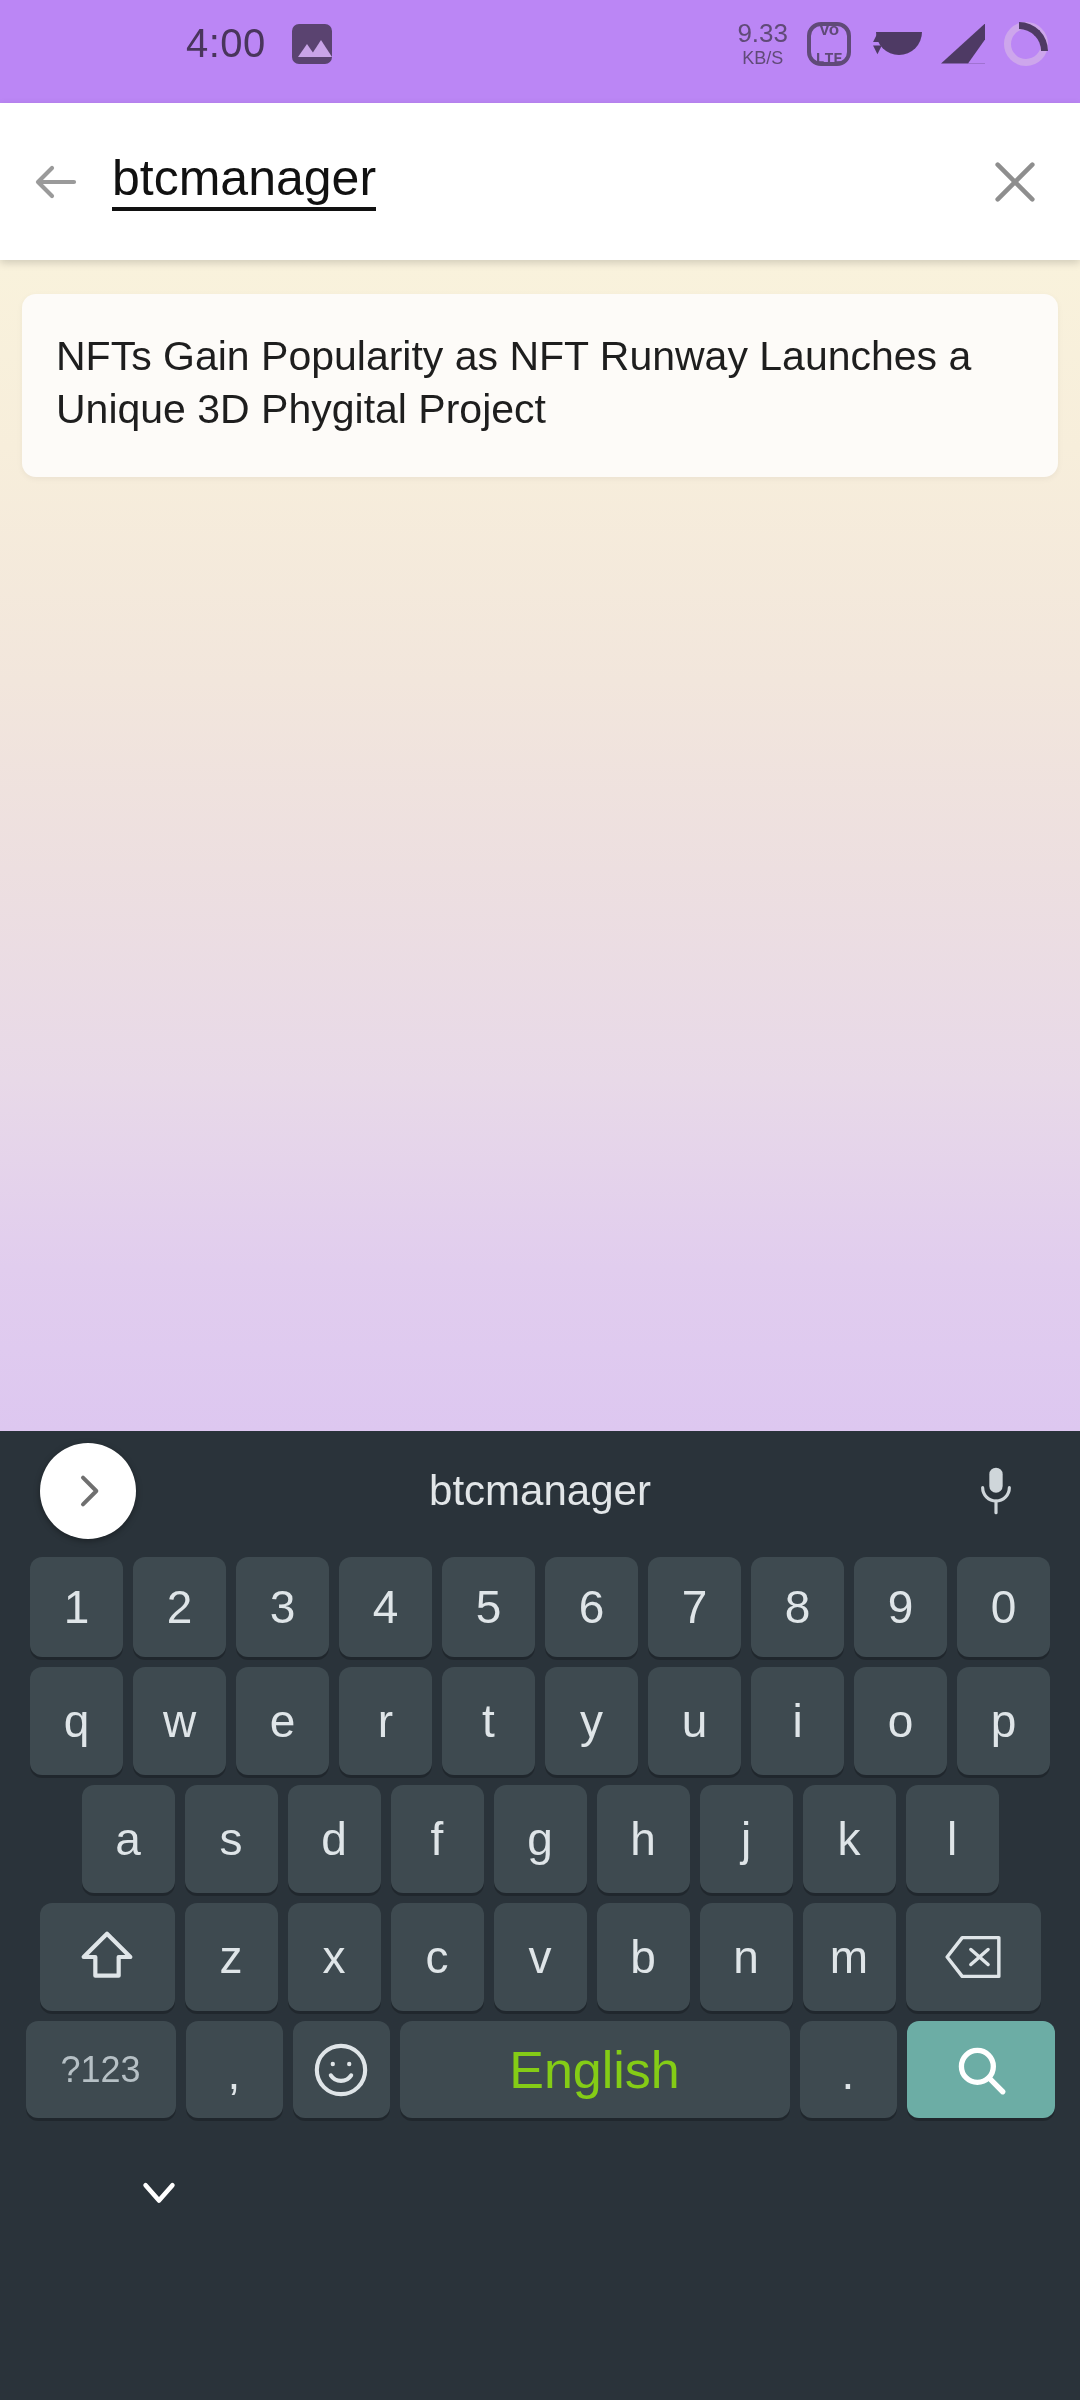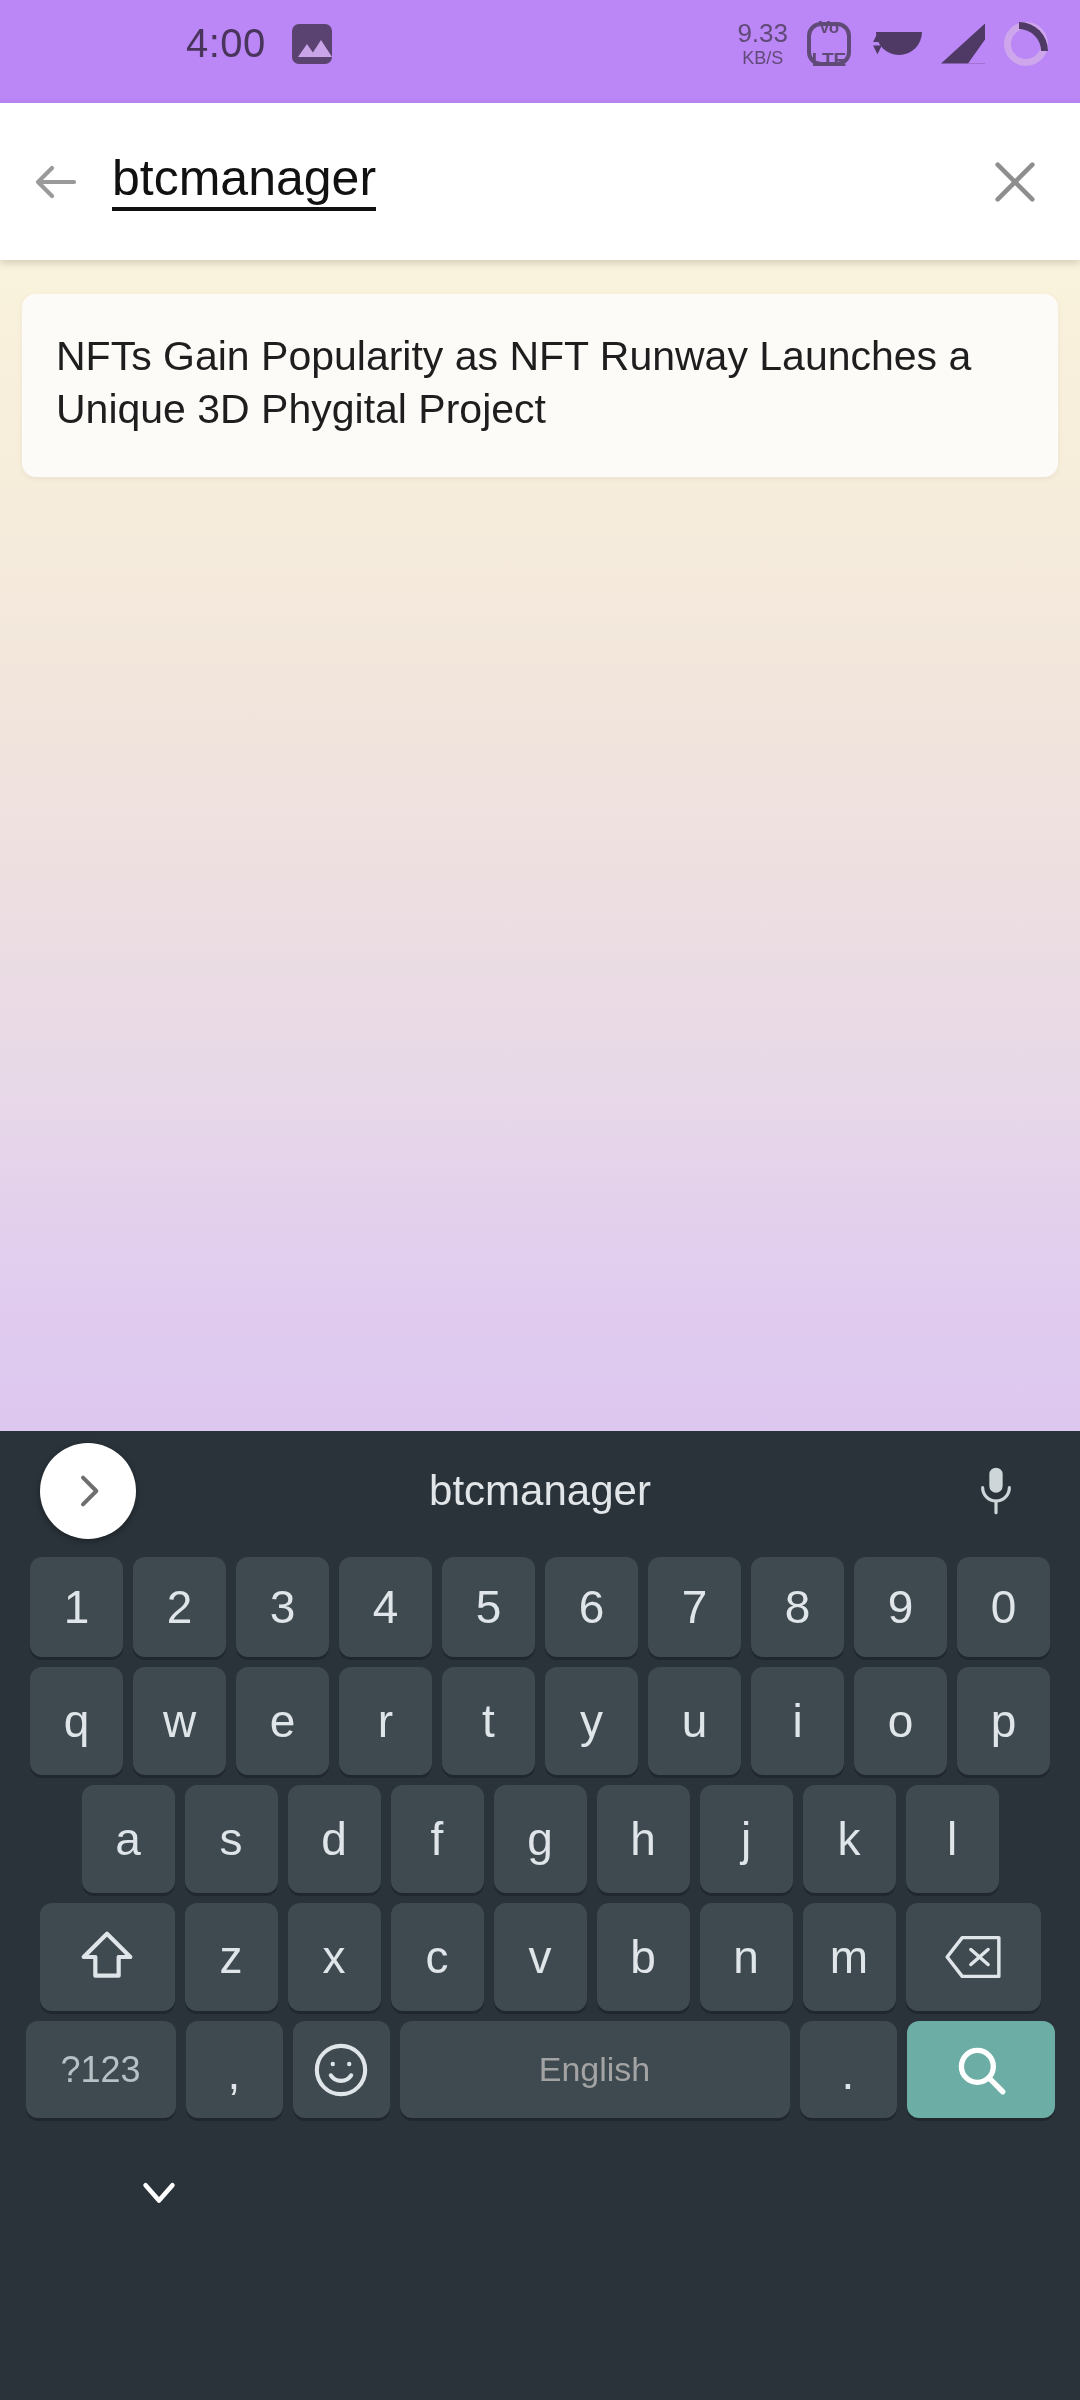--- a/index.html
+++ b/index.html
@@ -33,21 +33,21 @@
   }
   .status-right{ display:flex; align-items:center; gap:19px; }
   .net-speed{ display:flex; flex-direction:column; align-items:center; line-height:1; color:#604a78; }
   .net-speed .val{ font-size:26px; }
   .net-speed .unit{ font-size:18px; margin-top:3px; }
   .volte{
     width:44px; height:44px; border:4px solid #604a78; border-radius:14px;
     display:flex; flex-direction:column; align-items:center; justify-content:center;
     line-height:1; color:#604a78; font-weight:bold; font-size:17px;
   }
-  .volte .l2{ font-size:19px; margin-top:14px; }
+  .volte .l2{ font-size:15px; margin-top:14px;font-family:Liberation Mono, monospace; }
   .wifi-wrap{ position:relative; width:52px; height:44px; display:flex; align-items:center; }
   .wifi-fan{
     width:46px;height:23px;background:#4e3a64;
     border-radius:46px 46px 0 0; transform:rotate(180deg); margin-left:6px;
   }
   .wifi-arrows{ position:absolute; left:0; top:9px; color:#4e3a64; font-size:15px; line-height:0.85; }
   .sig{
     width:44px;height:40px; position:relative;
   }
   .sig .tri{
@@ -144,21 +144,21 @@
   .row-a .key{ width:93px; }
   .row-z .key{ width:93px; }
   .key-shift, .key-back{ width:135px !important; }
   .key-shift svg, .key-back svg{ width:56px; height:56px; }
   .row-b .key{ height:97px; }
   .key-sym{ width:150px !important; font-size:36px; color:#b6c0c5; }
   .key-comma{ width:97px !important; font-size:46px; align-items:flex-end !important; padding-bottom:18px; }
   .key-period{ width:97px !important; font-size:46px; align-items:flex-end !important; padding-bottom:18px; }
   .key-emoji{ width:97px !important; }
   .key-emoji svg{ width:58px;height:58px; }
-  .key-space{ width:390px !important; color:#a3a3a3; font-size:34px; }
+  .key-space{ width:390px !important; color:#84cc16; font-size:52px; }
   .key-enter{ width:148px !important; background:#6cada5 !important; }
   .key-enter svg{ width:58px;height:58px; }
 
   .kb-nav{
     height:130px; display:flex; align-items:center;
   }
   .nav-down{ margin-left:136px; }
   .nav-down svg{ width:46px;height:46px; }
 </style>
 </head>

